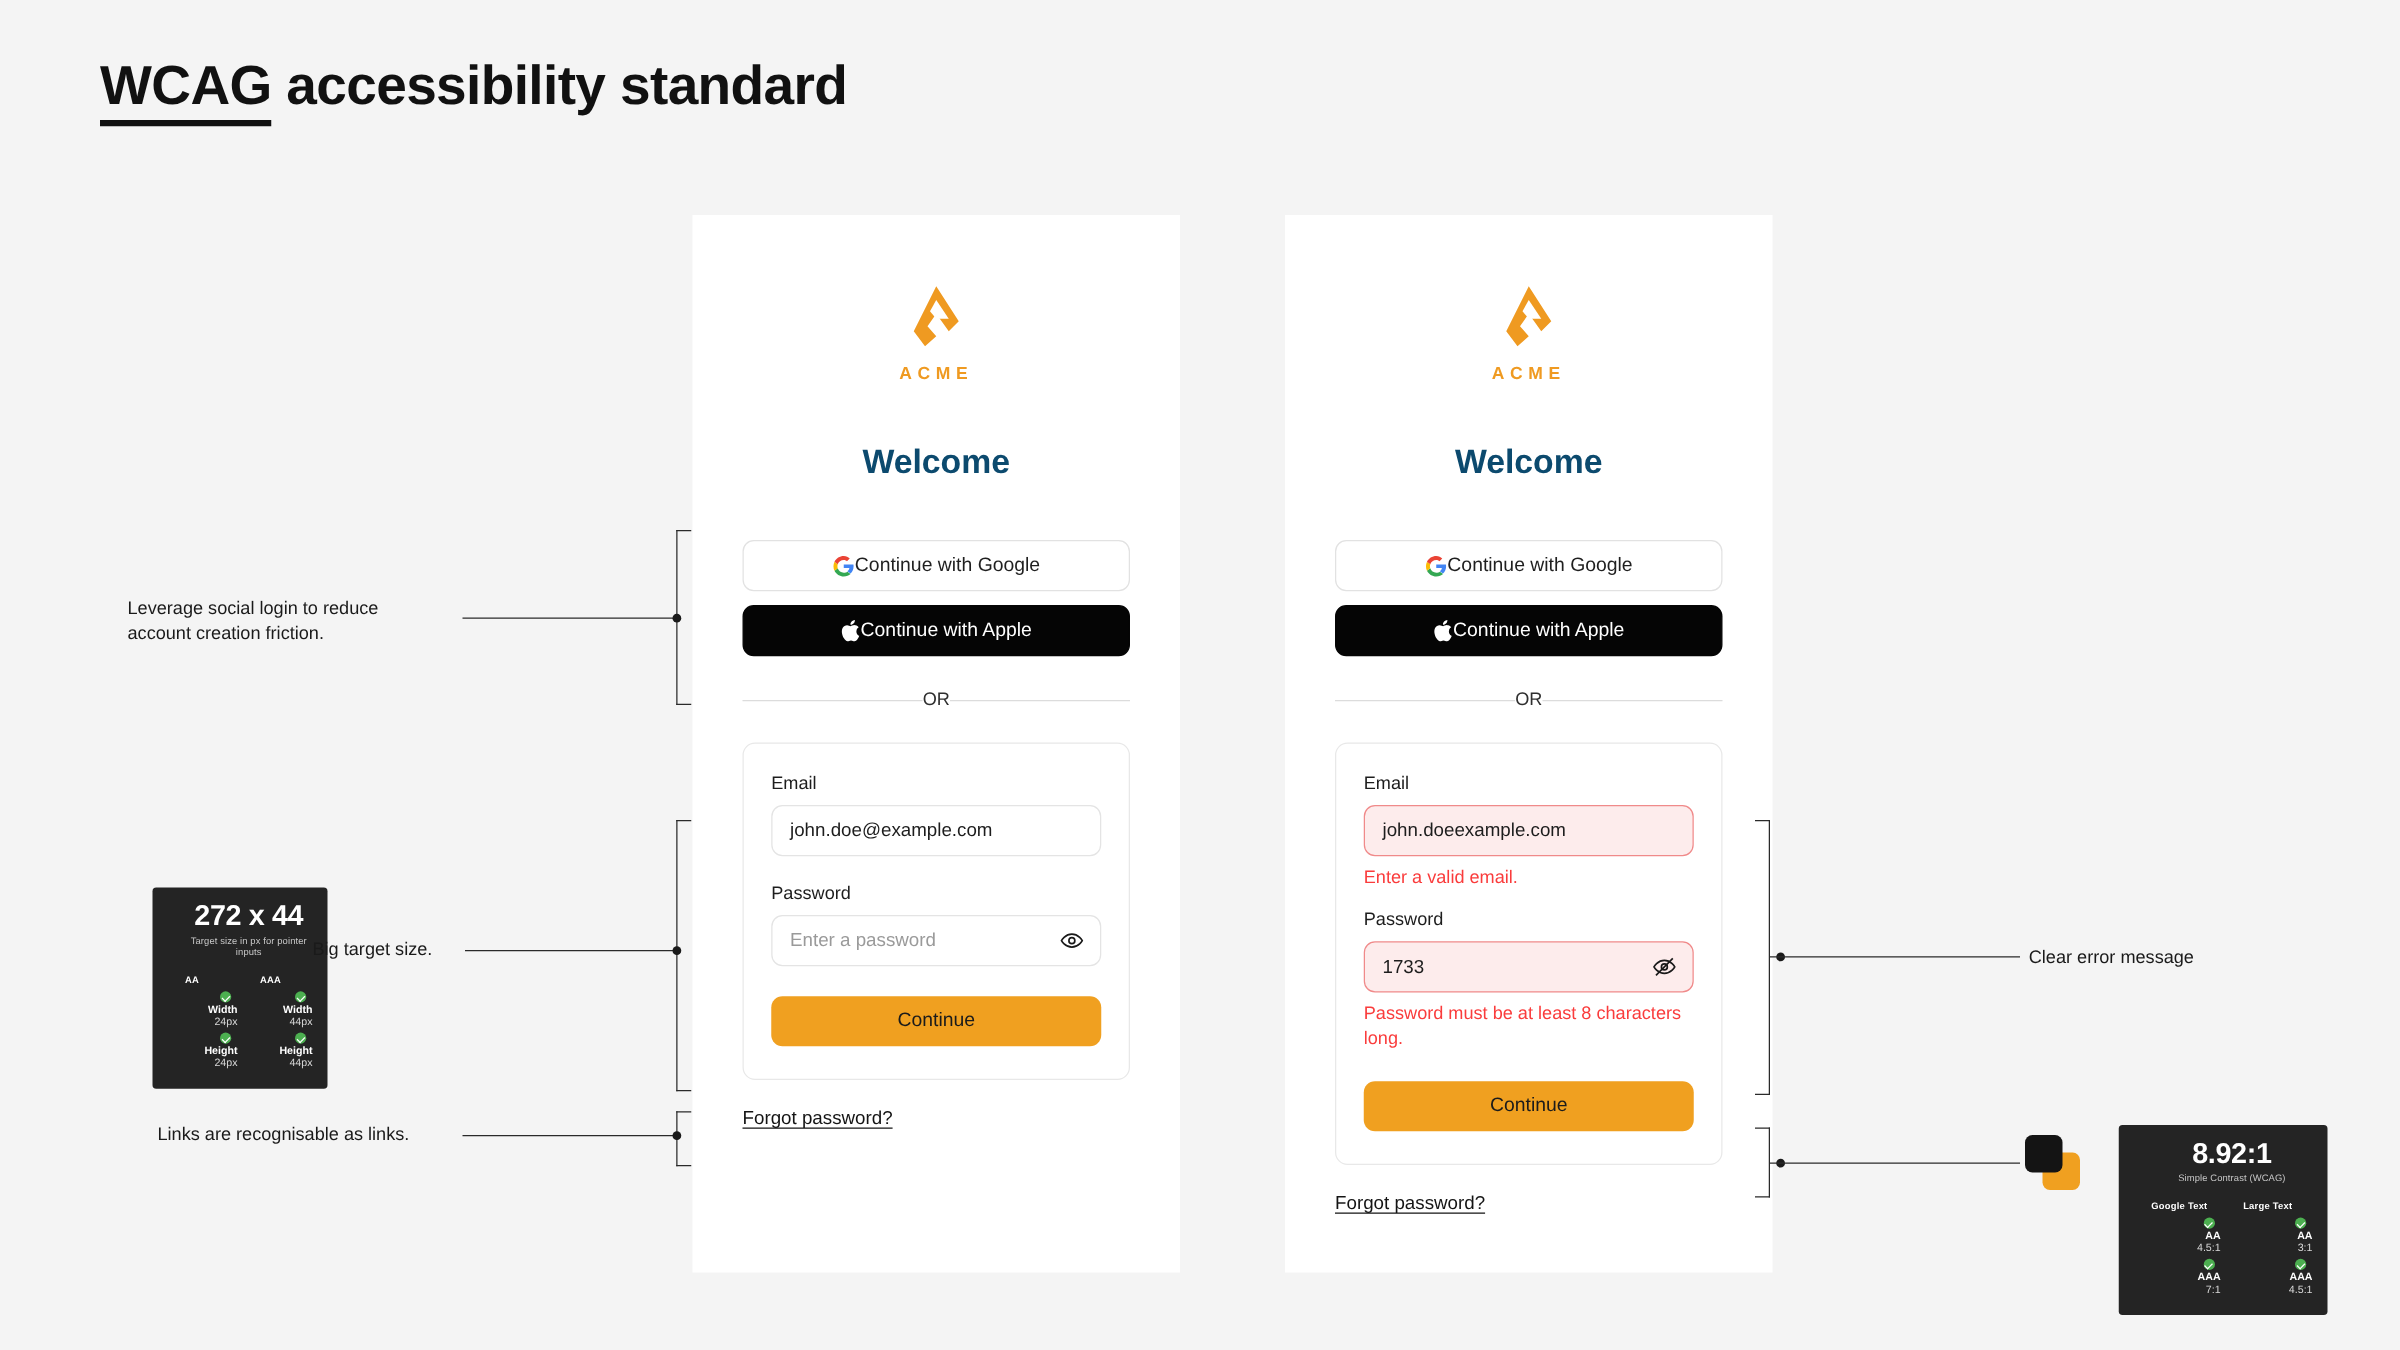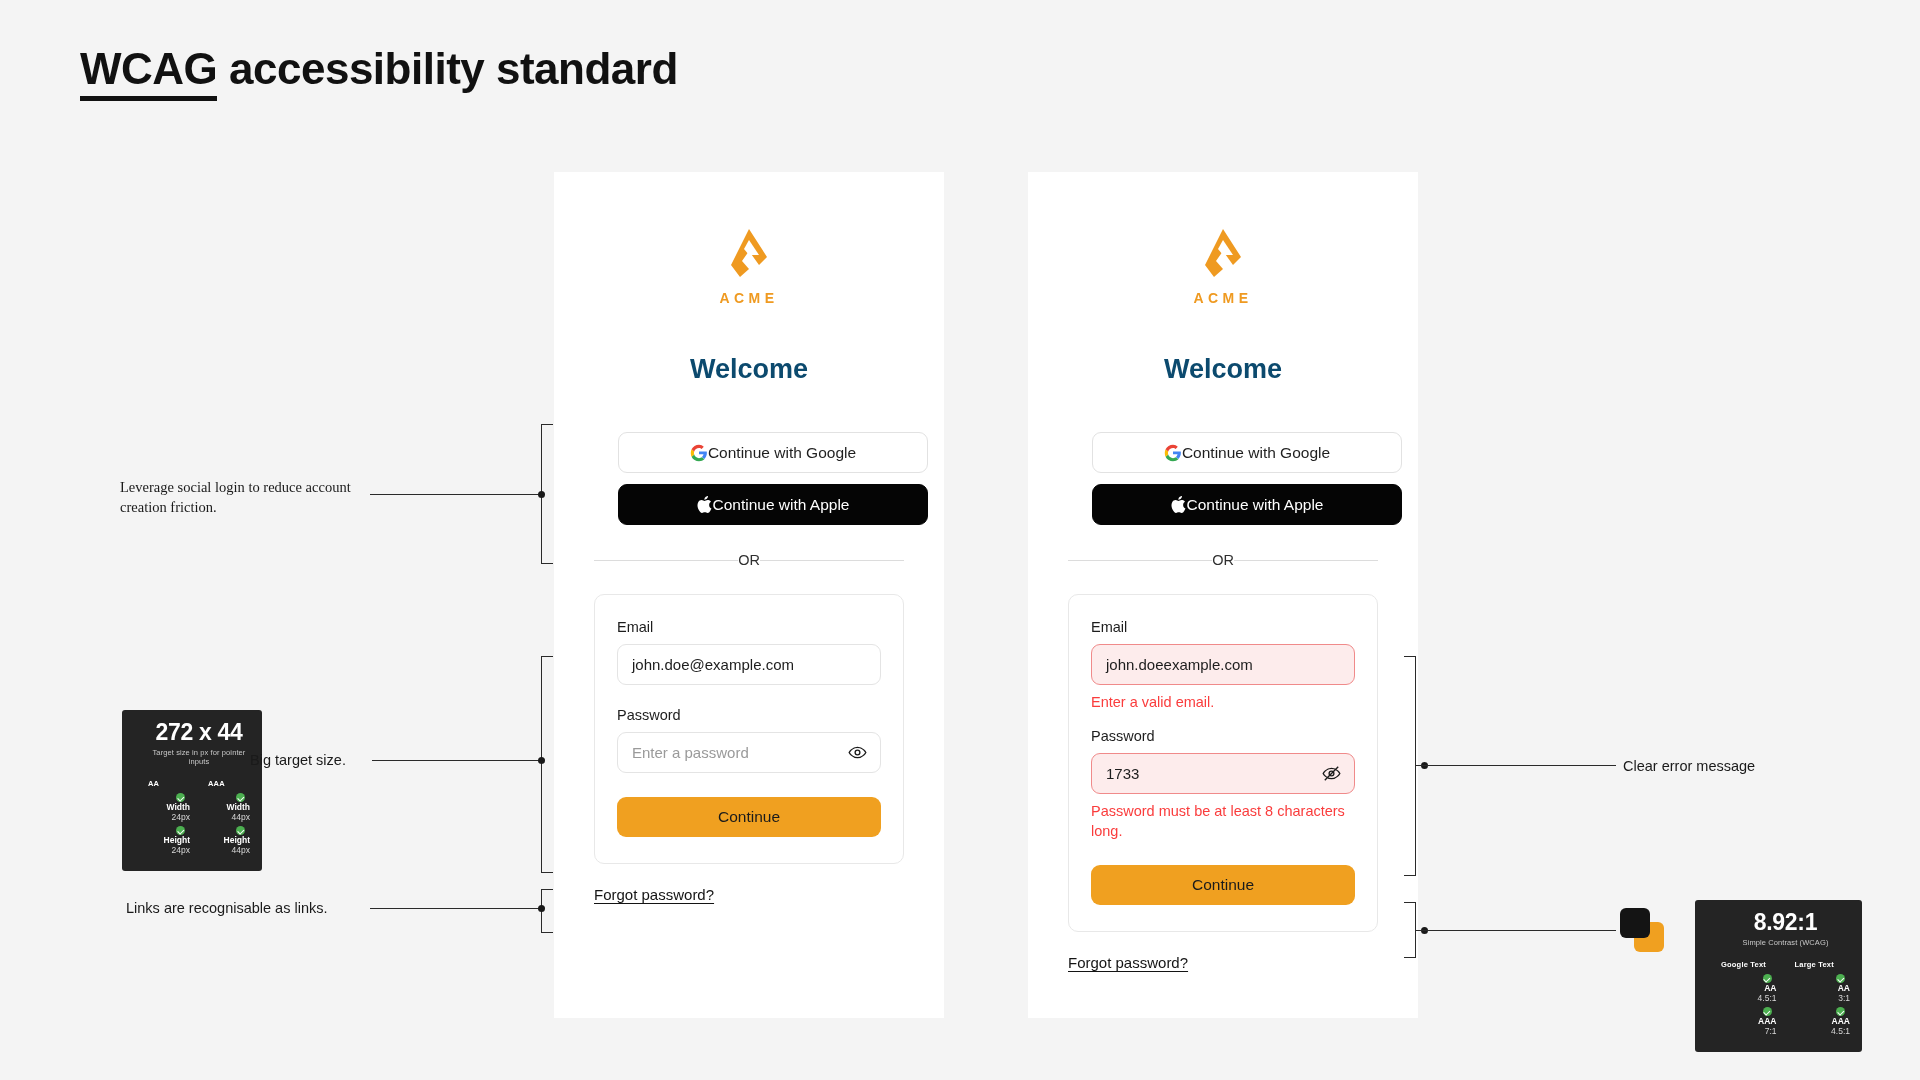--- a/index.html
+++ b/index.html
@@ -85,21 +85,20 @@
   .btn-social {
     width: 100%;
     height: 41px;
     border-radius: 9px;
     display: flex;
     align-items: center;
     justify-content: center;
     font-size: 15.5px;
     cursor: pointer;
     user-select: none;
-    margin-left: 24px;
   }
   .btn-google {
     background: #ffffff;
     border: 1px solid #e2e2e2;
     color: #1f1f1f;
   }
   .btn-apple {
     margin-top: 11px;
     background: #050505;
     border: 1px solid #050505;
@@ -447,21 +446,21 @@
         </div>
         <div class="err-msg">Password must be at least 8 characters long.</div>
 
         <button class="btn-continue">Continue</button>
       </div>
 
       <a class="forgot">Forgot password?</a>
     </div>
   </div>
 
-  <div class="anno-text" style="left:120px; top:478px; width:240px;font-family:Liberation Serif, serif;">
+  <div class="anno-text" style="left:102px; top:478px; width:240px;">
     <span>Leverage social login to reduce account creation friction.</span>
   </div>
   <div class="bracket" style="left:541px; top:424px; width:12px; height:140px;"></div>
   <div class="lead-line" style="left:370px; top:494px; width:171px;"></div>
   <div class="lead-dot" style="left:538px; top:491px;"></div>
 
   <div class="badge" style="left:100px; top:710px; width:140px;">
     <div class="badge-big">272 x 44</div>
     <div class="badge-sub">Target size in px for pointer inputs</div>
     <div class="badge-cols">

